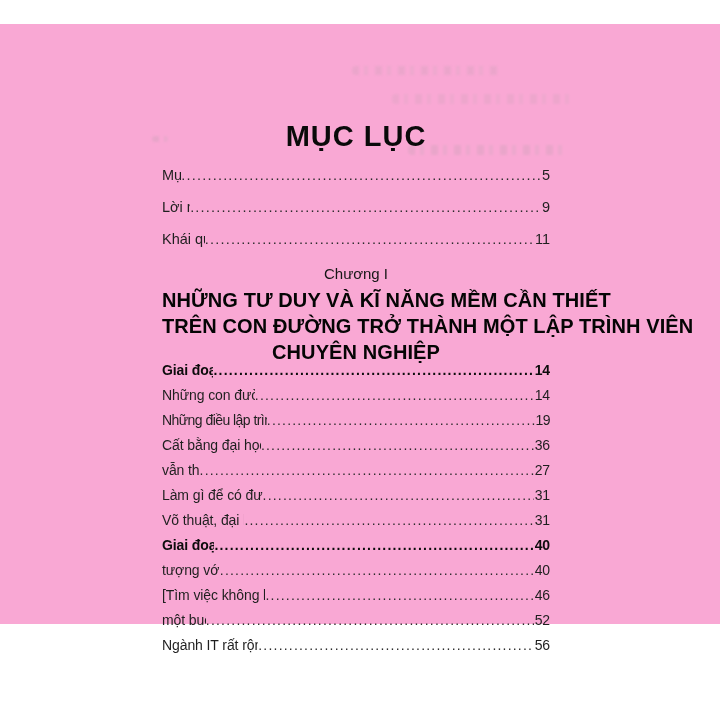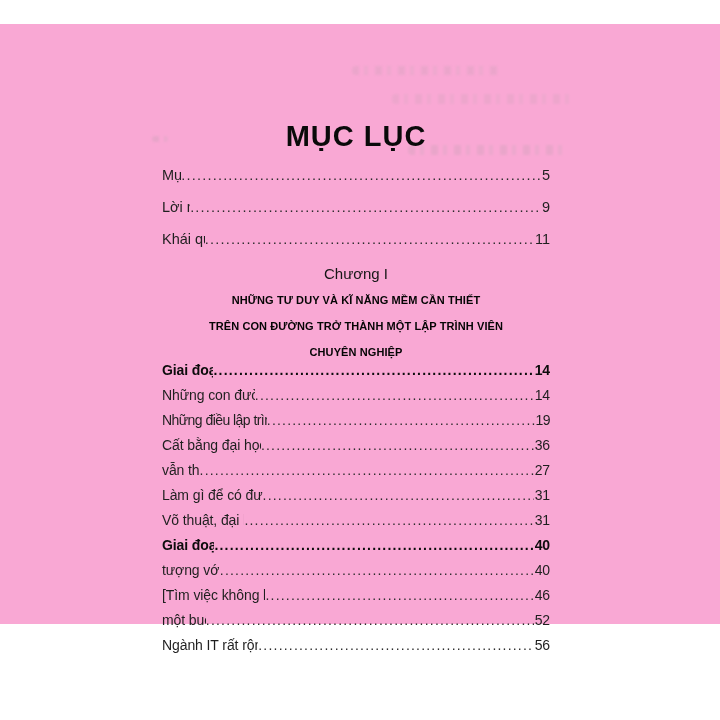--- a/index.html
+++ b/index.html
@@ -32,21 +32,21 @@
   .num{flex:0 0 auto;padding-left:1px;}
 
   
   .front{top:141px;font-size:14.5px;}
   .front .row{margin-bottom:12px;}
 
   
   .chapter{top:239px;text-align:center;color:#0a0a0a;}
   .chapter-label{font-size:15px;line-height:22px;margin-bottom:2px;color:#161616;}
   .chapter-line{
-    font-size:11px;font-weight:800;line-height:26px;
+    font-size:20px;font-weight:800;line-height:26px;
     white-space:nowrap;letter-spacing:0.1px;color:#050505;
   }
   .fitline{transform-origin:50% 50%;}
 
   
   .entries{top:336px;font-size:14px;letter-spacing:-0.1px;}
   .entry{margin-bottom:5px;}
   .entry .row{line-height:20px;}
   .bold{font-weight:700;color:#0c0c0c;}
   .bold .dots{color:#0c0c0c;}

